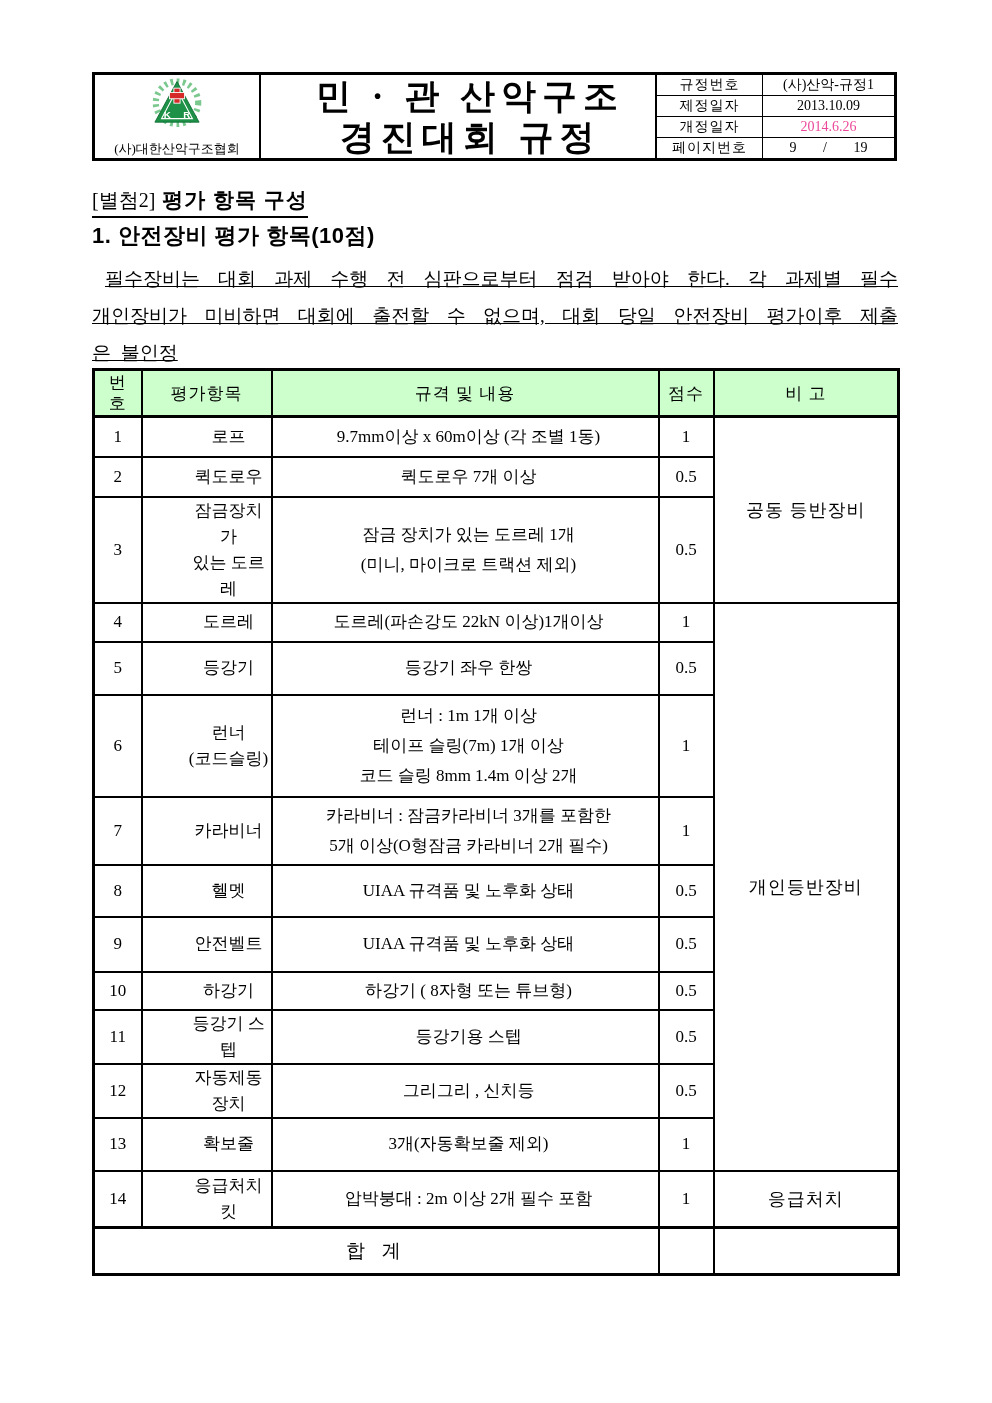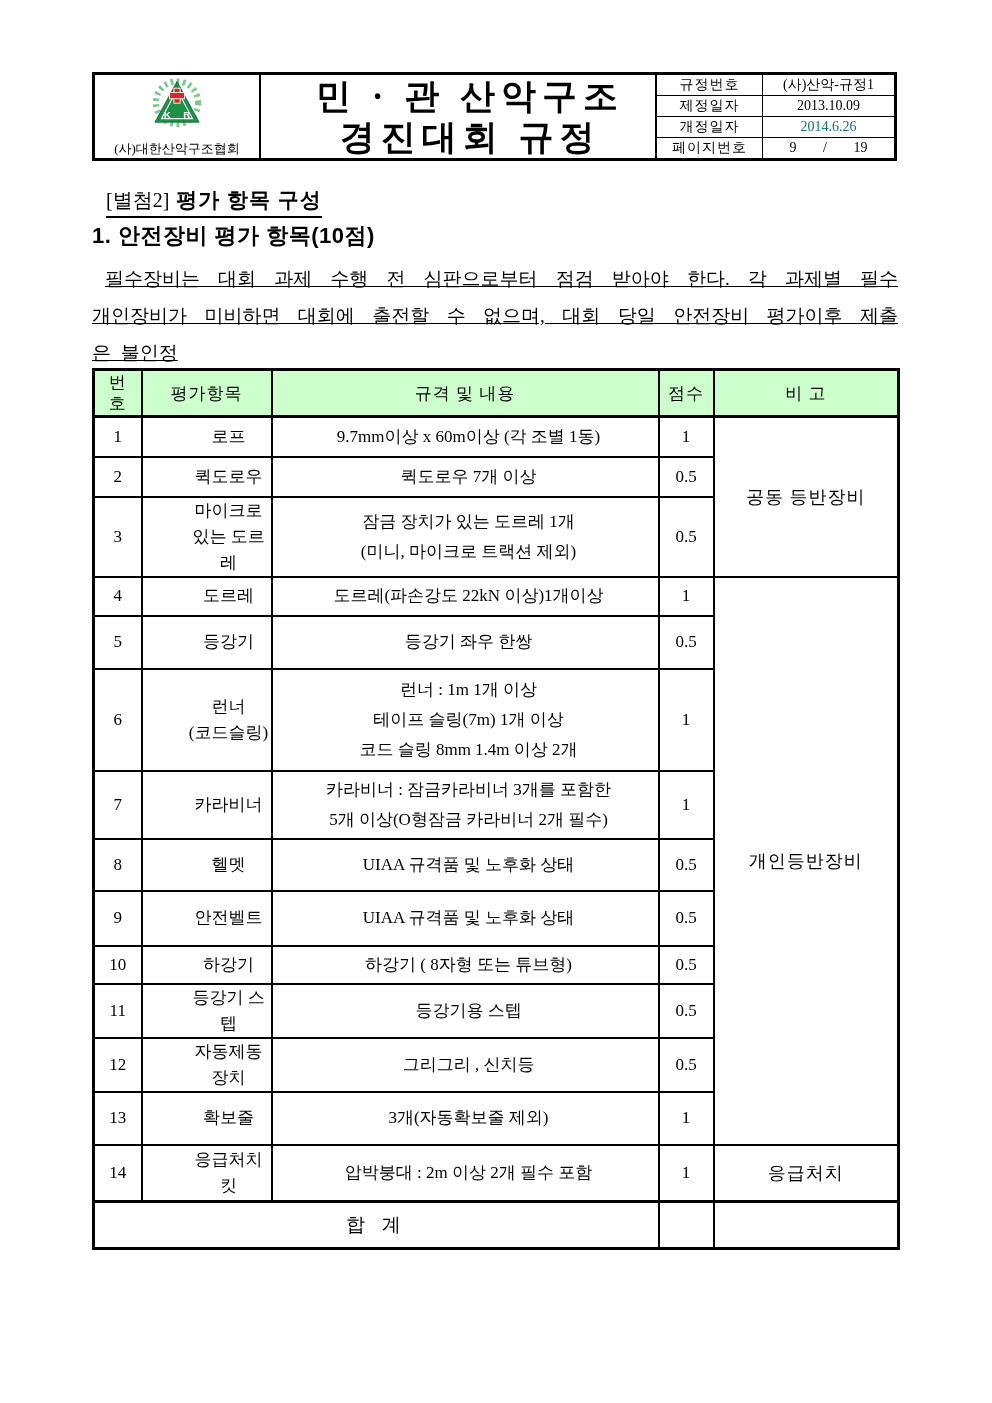--- a/index.html
+++ b/index.html
@@ -39,27 +39,27 @@
   .info-row:first-child { border-top: none; justify-content: center; }
   .info-label {
     width: 106px; border-right: 1.5px solid #000;
     display: flex; align-items: center; justify-content: center;
     font-size: 14px; letter-spacing: 1px;
   }
   .info-value {
     flex: 1; display: flex; align-items: center; justify-content: center;
     font-size: 14px;
   }
-  .info-value.blue { color: #0f766e; }
+  .info-value.blue { color: #ec4899; }
   .page-num-value { display: flex; align-items: center; justify-content: space-evenly; }
   .page-num-value span { display: inline-block; }
 
   
   .attachment-heading {
-    position: absolute; left: 106px; top: 186px;
+    position: absolute; left: 92px; top: 186px;
     border-bottom: 2px solid #000; padding-bottom: 2px;
     white-space: nowrap;
   }
   .att-label { font-size: 20px; font-family: "Liberation Serif", serif; }
   .att-title { font-size: 21px; font-weight: bold; font-family: "Liberation Sans", sans-serif; letter-spacing: 1px; }
   .section-heading {
     position: absolute; left: 92px; top: 221px;
     font-size: 22px; font-weight: bold; font-family: "Liberation Sans", sans-serif;
     letter-spacing: 0.5px;
   }
@@ -191,21 +191,21 @@
         <td class="remark" rowspan="3">공동 등반장비</td>
       </tr>
       <tr style="height:40px">
         <td class="no">2</td>
         <td class="item">퀵도로우</td>
         <td class="spec">퀵도로우 7개 이상</td>
         <td class="score">0.5</td>
       </tr>
       <tr class="group-end" style="height:58px">
         <td class="no">3</td>
-        <td class="item">마이크로
+        <td class="item">잠금장치가
 있는 도르레</td>
         <td class="spec">잠금 장치가 있는 도르레 1개
 (미니, 마이크로 트랙션 제외)</td>
         <td class="score">0.5</td>
       </tr>
       <tr style="height:39px">
         <td class="no">4</td>
         <td class="item">도르레</td>
         <td class="spec">도르레(파손강도 22kN 이상)1개이상</td>
         <td class="score">1</td>

